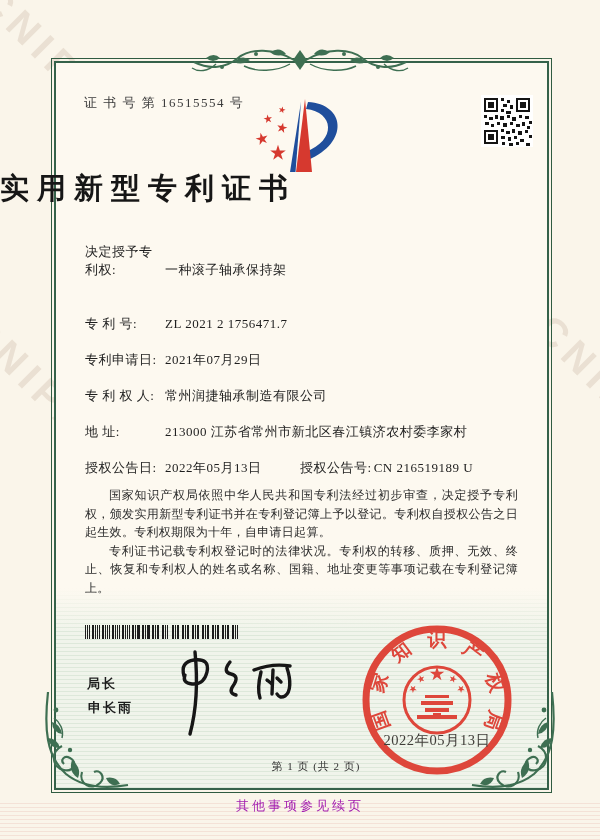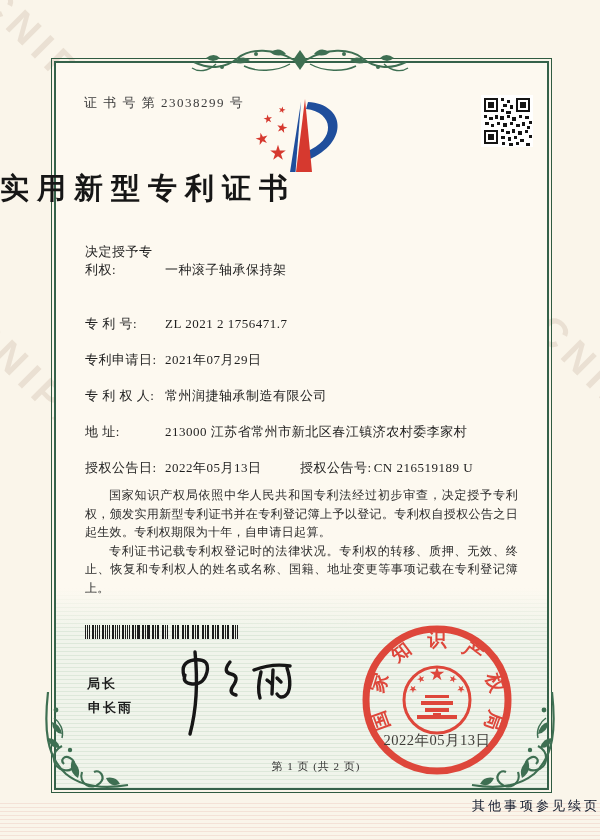--- a/index.html
+++ b/index.html
@@ -34,21 +34,21 @@
          text-align:justify;color:#2b2b2b;letter-spacing:0.3px;}
   .barcode{left:85px;top:625px;width:153px;height:14px;
          background:repeating-linear-gradient(90deg,#1c1c1c 0 1px,rgba(0,0,0,0) 1px 2px,
            #1c1c1c 2px 3.5px,rgba(0,0,0,0) 3.5px 4.5px,#1c1c1c 4.5px 5px,
            rgba(0,0,0,0) 5px 7.5px,#1c1c1c 7.5px 9px,rgba(0,0,0,0) 9px 10px);}
   .sig-title{left:87px;top:675px;font-size:13px;font-weight:bold;
          font-family:"Liberation Sans","DejaVu Sans",sans-serif;color:#1c1c1c;letter-spacing:2px;}
   .sig-name{left:88px;top:699px;font-size:13px;font-weight:bold;
          font-family:"Liberation Sans","DejaVu Sans",sans-serif;color:#1c1c1c;letter-spacing:2px;}
   .page-num{left:0;right:0;top:759px;text-align:center;font-size:11px;color:#333;letter-spacing:1px;margin-left:32px;}
-  .cont-note{left:0;right:0;top:797px;text-align:right;font-size:13px;color:#0f172a;letter-spacing:3px;}
+  .cont-note{left:0;right:0;top:797px;text-align:center;font-size:13px;color:#a21caf;letter-spacing:3px;}
   .seal-date{font-family:"Liberation Serif",serif;}
 </style>
 </head>
 <body>
 
 <div class="page">
 
   <div class="wm" style="left:-35px;top:25px;">CNIPA</div>
   <div class="wm" style="left:160px;top:98px;">CNIPA</div>
   <div class="wm" style="left:-48px;top:355px;">CNIPA</div>
@@ -105,21 +105,21 @@
     <g fill="#3e6f52" stroke="none">
       <path d="M12 34 q8 2 10 12 q-10 -2 -10 -12 Z"></path>
       <path d="M8 50 q9 0 12 10 q-11 0 -12 -10 Z"></path>
       <path d="M32 72 q10 8 6 18 q-10 -6 -6 -18 Z"></path>
       <path d="M66 90 q10 -2 14 6 q-10 4 -14 -6 Z"></path>
       <circle cx="16" cy="22" r="2.4"></circle>
       <circle cx="30" cy="62" r="2.2"></circle>
     </g>
   </svg>
 
-  <div class="abs cert-no">证 书 号 第 23038299 号</div>
+  <div class="abs cert-no">证 书 号 第 16515554 号</div>
 
   <svg class="abs" style="left:248px;top:92px;" width="115" height="85" viewBox="0 0 115 85">
     <defs>
       <path id="st" d="M0,-1 L0.2245,-0.309 0.951,-0.309 0.363,0.118 0.588,0.809 0,0.382 -0.588,0.809 -0.363,0.118 -0.951,-0.309 -0.2245,-0.309 Z"></path>
     </defs>
     <path d="M60 10 C97 12 102 50 60 68 L57.5 60 C89 48 86 20 58 17 Z" fill="#1f4e9c"></path>
     <path d="M57 7 L64 80 L48 80 Z" fill="#d6392f"></path>
     <path d="M53 10 L47.5 80 L42 80 Z" fill="#1f4e9c"></path>
     <g fill="#d6392f">
       <use href="#st" transform="translate(30,61) scale(8.2)"></use>

